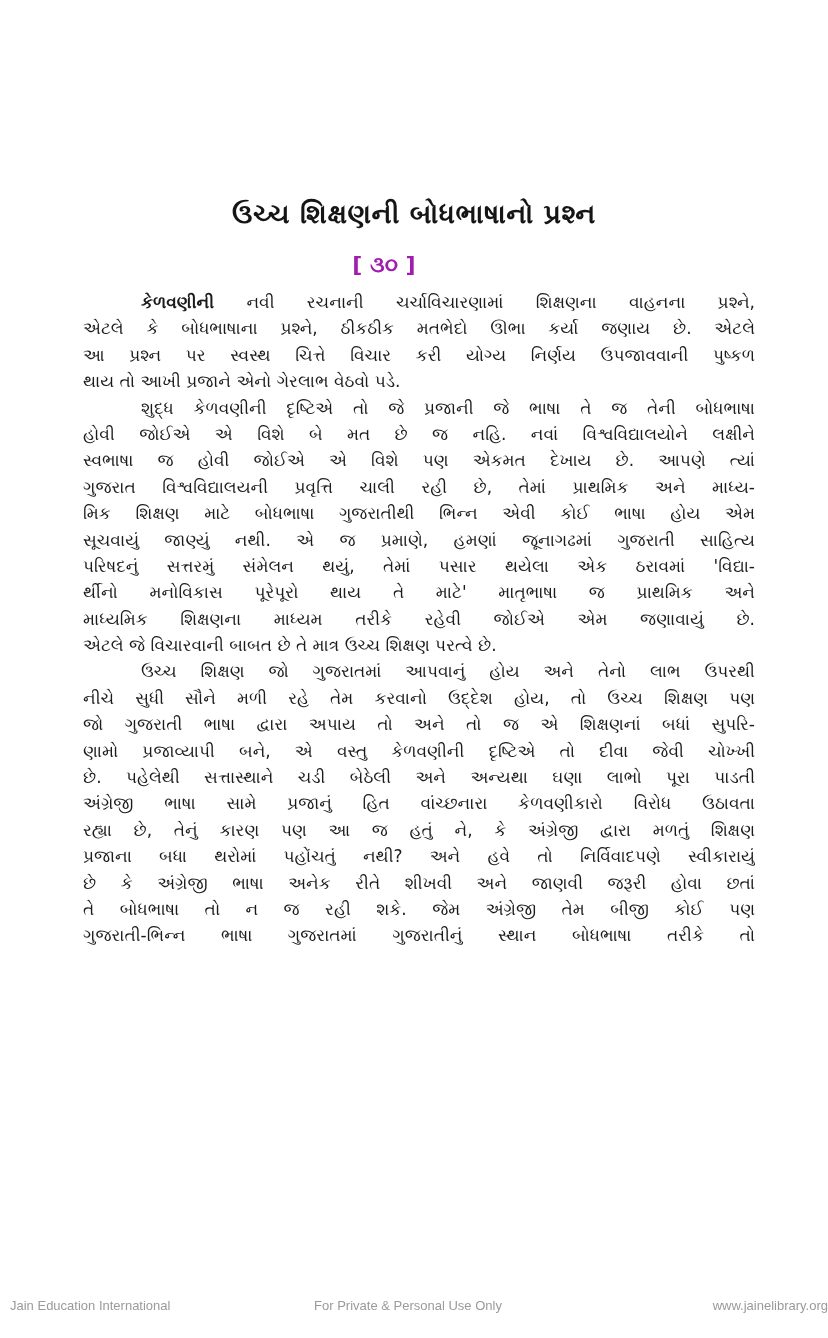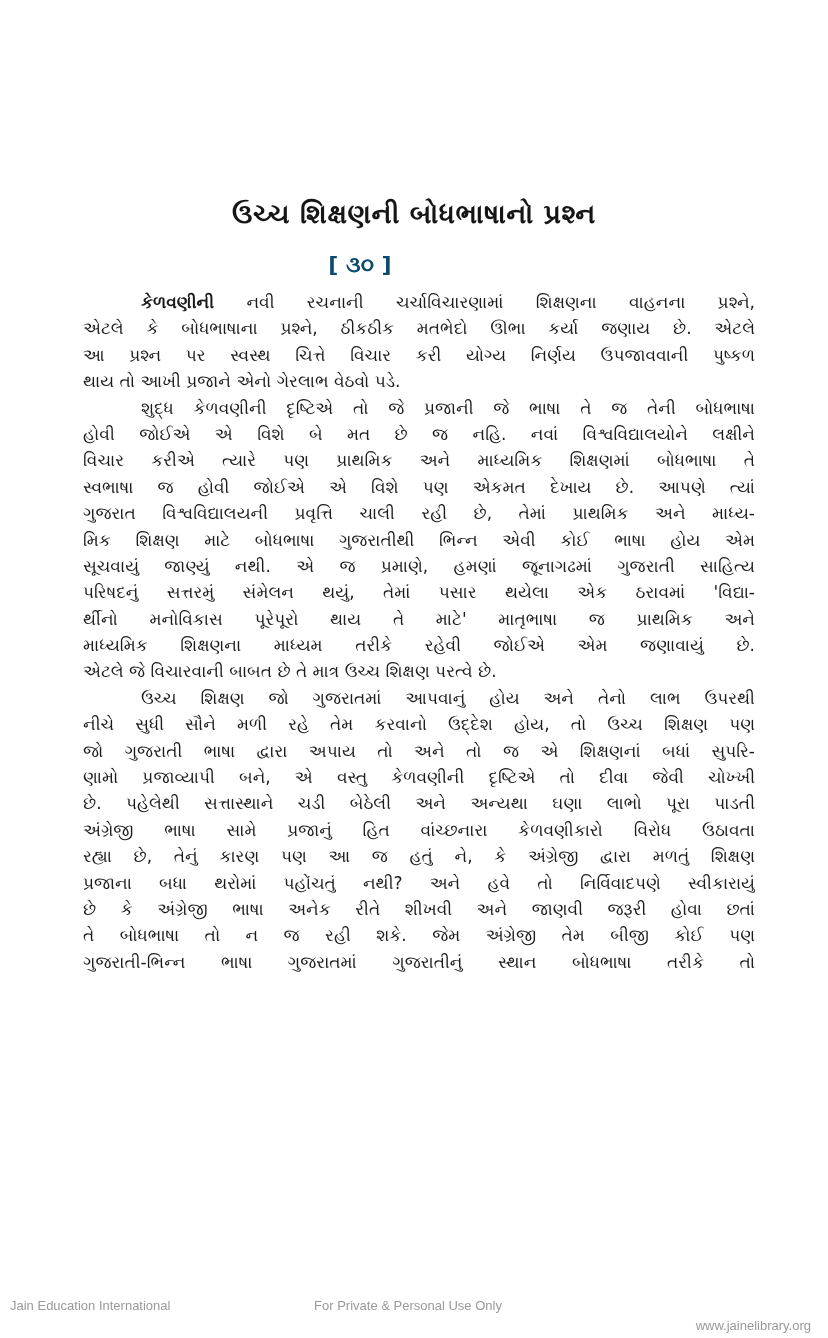--- a/index.html
+++ b/index.html
@@ -33,21 +33,22 @@
       letter-spacing: 0.5px;
     }
     .chapter-num {
       position: absolute;
       top: 252px;
       left: 0;
       width: 720px;
       text-align: center;
       font-size: 22px;
       font-weight: bold;
-      color: #0c4a6e;
+      color: #a21caf;
+      padding-left: 24px;
     }
     .body-text {
       position: absolute;
       top: 289px;
       left: 83px;
       width: 672px;
     }
     .line {
       height: 26.4px;
       line-height: 26.4px;
@@ -78,40 +79,39 @@
       font-size: 13px;
       color: #9a9a9a;
     }
     .footer span {
       position: absolute;
       top: 0;
       white-space: nowrap;
     }
     .footer .f-left { left: 10px; }
     .footer .f-center { left: 198px; width: 420px; text-align: center; }
-    .footer .f-right { right: 17px; margin-top: 20px; }
+    .footer .f-right { right: 0; }
   </style>
 </head>
 <body>
 
 <div class="page">
 
   <div class="title">ઉચ્ચ શિક્ષણની બોધભાષાનો પ્રશ્ન</div>
   <div class="chapter-num">[ ૩૦ ]</div>
 
   <div class="body-text">
 
     <div class="line indent"><span class="lead-bold">કેળવણીની</span><span> નવી રચનાની ચર્ચાવિચારણામાં શિક્ષણના વાહનના પ્રશ્ને,</span></div>
     <div class="line">એટલે કે બોધભાષાના પ્રશ્ને, ઠીકઠીક મતભેદો ઊભા કર્યા જણાય છે. એટલે</div>
     <div class="line">આ પ્રશ્ન પર સ્વસ્થ ચિત્તે વિચાર કરી યોગ્ય નિર્ણય ઉપજાવવાની પુષ્કળ</div>
     <div class="line last">થાય તો આખી પ્રજાને એનો ગેરલાભ વેઠવો પડે.</div>
 
     <div class="line indent">શુદ્ધ કેળવણીની દૃષ્ટિએ તો જે પ્રજાની જે ભાષા તે જ તેની બોધભાષા</div>
     <div class="line">હોવી જોઈએ એ વિશે બે મત છે જ નહિ. નવાં વિશ્વવિદ્યાલયોને લક્ષીને</div>
-    <div class="line">વિચાર કરીએ ત્યારે પણ પ્રાથમિક અને માધ્યમિક શિક્ષણમાં બોધભાષા તે</div>
     <div class="line">સ્વભાષા જ હોવી જોઈએ એ વિશે પણ એકમત દેખાય છે. આપણે ત્યાં</div>
     <div class="line">ગુજરાત વિશ્વવિદ્યાલયની પ્રવૃત્તિ ચાલી રહી છે, તેમાં પ્રાથમિક અને માધ્ય-</div>
     <div class="line">મિક શિક્ષણ માટે બોધભાષા ગુજરાતીથી ભિન્ન એવી કોઈ ભાષા હોય એમ</div>
     <div class="line">સૂચવાયું જાણ્યું નથી. એ જ પ્રમાણે, હમણાં જૂનાગઢમાં ગુજરાતી સાહિત્ય</div>
     <div class="line">પરિષદનું સત્તરમું સંમેલન થયું, તેમાં પસાર થયેલા એક ઠરાવમાં 'વિદ્યા-</div>
     <div class="line">ર્થીનો મનોવિકાસ પૂરેપૂરો થાય તે માટે' માતૃભાષા જ પ્રાથમિક અને</div>
     <div class="line">માધ્યમિક શિક્ષણના માધ્યમ તરીકે રહેવી જોઈએ એમ જણાવાયું છે.</div>
     <div class="line last">એટલે જે વિચારવાની બાબત છે તે માત્ર ઉચ્ચ શિક્ષણ પરત્વે છે.</div>
 
     <div class="line indent">ઉચ્ચ શિક્ષણ જો ગુજરાતમાં આપવાનું હોય અને તેનો લાભ ઉપરથી</div>

